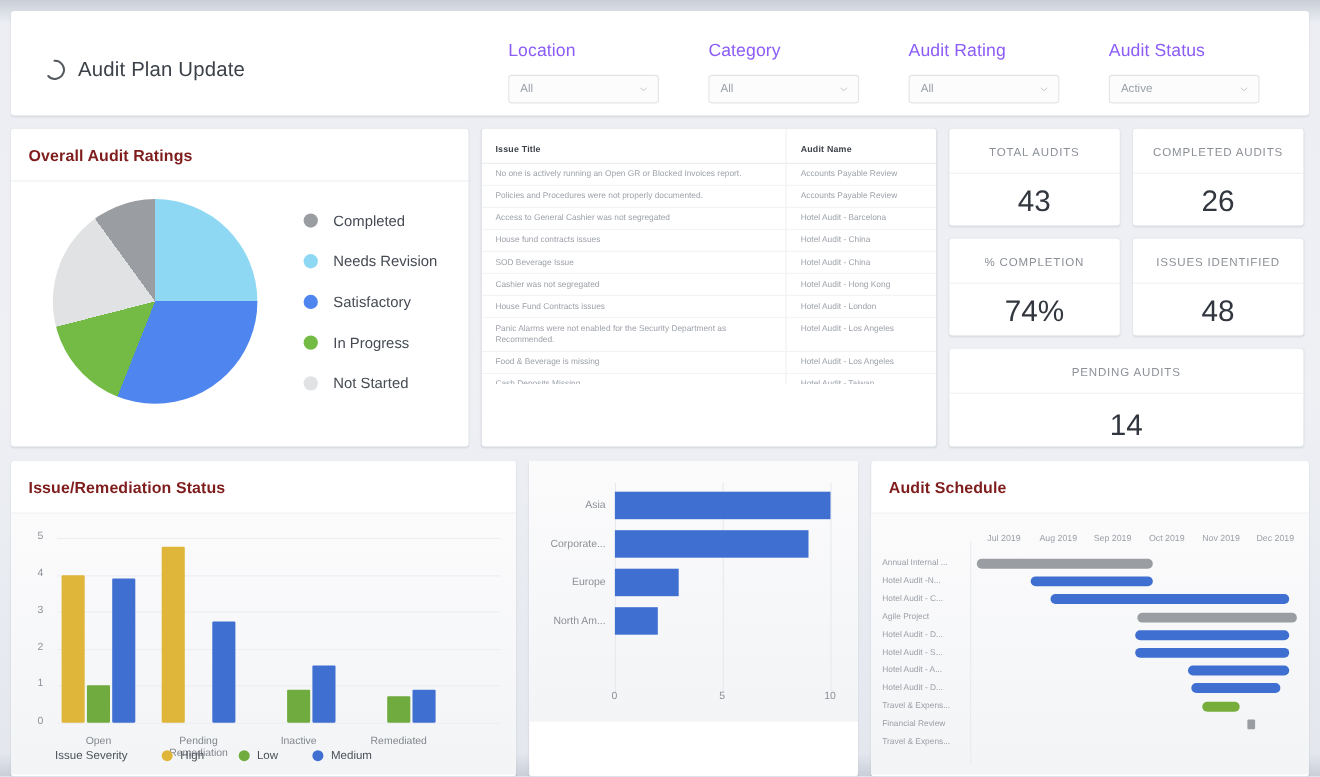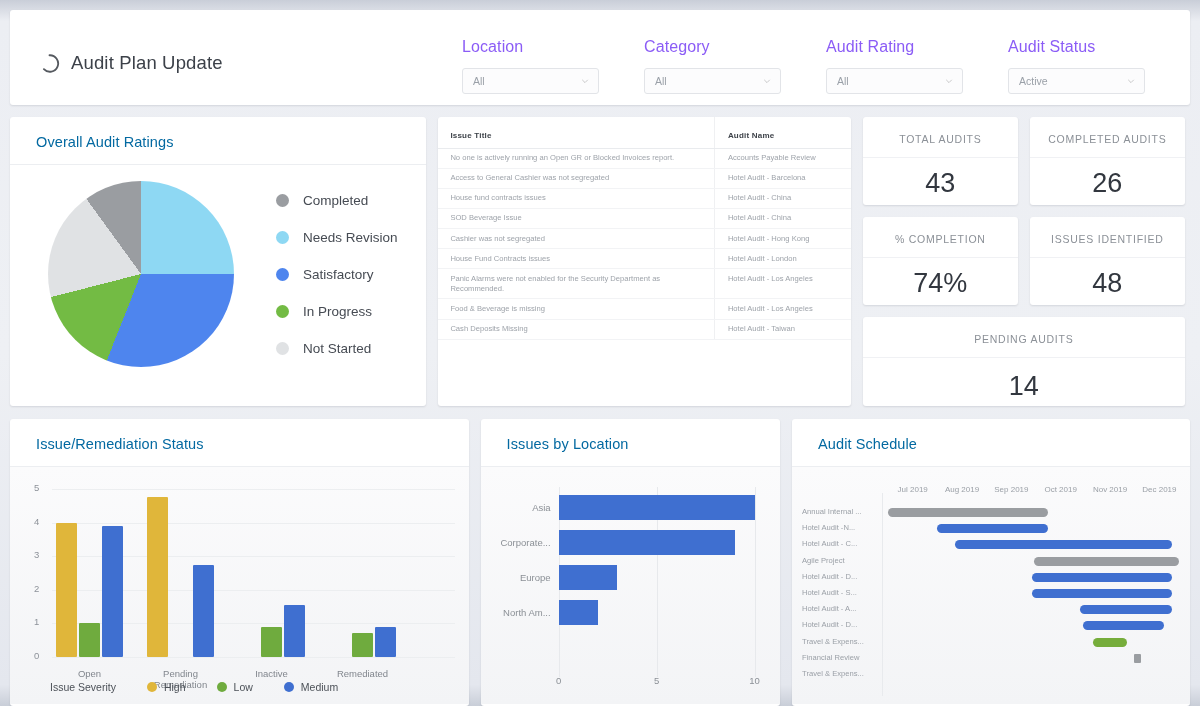--- a/index.html
+++ b/index.html
@@ -16,24 +16,25 @@
     padding: 10px 10px 0 10px;
   }
   .card {
     background: #fff;
     border-radius: 3px;
     box-shadow: 0 1px 2px rgba(60,64,80,.14);
     position: relative;
   }
   .card-title {
     font-size: 14.5px;
-    color: #0369a1;
-    padding: 17px 0 14px 26px;
+    color: #7f1d1d;
+    padding: 17px 0 14px 16px;
     border-bottom: 1px solid #eceef1;
     letter-spacing: .1px;
+    font-weight: bold;
   }
   .card-body { position: relative; }
 
   
   #header {
     height: 95px;
     display: flex;
     align-items: flex-start;
     padding: 0;
   }
@@ -224,20 +225,24 @@
         <table class="tbl">
           <thead>
               <tr>
             <th class="c1">Issue Title</th>
             <th class="c2">Audit Name</th>
           </tr>
             </thead>
           <tbody id="issue-tbody">
               <tr>
                 <td class="c1">No one is actively running an Open GR or Blocked Invoices report.</td>
+                <td class="c2">Accounts Payable Review</td>
+              </tr>
+              <tr>
+                <td class="c1">Policies and Procedures were not properly documented.</td>
                 <td class="c2">Accounts Payable Review</td>
               </tr>
               <tr>
                 <td class="c1">Access to General Cashier was not segregated</td>
                 <td class="c2">Hotel Audit - Barcelona</td>
               </tr>
               <tr>
                 <td class="c1">House fund contracts issues</td>
                 <td class="c2">Hotel Audit - China</td>
               </tr>
@@ -341,21 +346,20 @@
             </div>
             <div class="li">
               <span class="dot" style="background: rgb(63, 111, 208);"></span>
               <span>Medium</span>
             </div>
           </div>
         </div>
     </div>
 
     <div class="card" id="card-loc">
-      <div class="card-title">Issues by Location</div>
       <div class="card-body plot" id="hbar" style="height:237px">
           <div class="hb-grid" style="left: 78px; top: 20px; height: 190px;"></div>
           <div class="hb-tick" style="left: 66px; top: 208px; width: 24px; text-align: center;">0</div>
           <div class="hb-grid" style="left: 176px; top: 20px; height: 190px;"></div>
           <div class="hb-tick" style="left: 164px; top: 208px; width: 24px; text-align: center;">5</div>
           <div class="hb-grid" style="left: 274px; top: 20px; height: 190px;"></div>
           <div class="hb-tick" style="left: 262px; top: 208px; width: 24px; text-align: center;">10</div>
           <div class="hb-lbl" style="left: 0px; width: 70px; top: 35px;">Asia</div>
           <div class="hb-bar" style="left: 78px; top: 28px; width: 196px; height: 25px; background: rgb(63, 111, 208);"></div>
           <div class="hb-lbl" style="left: 0px; width: 70px; top: 70px;">Corporate...</div>

